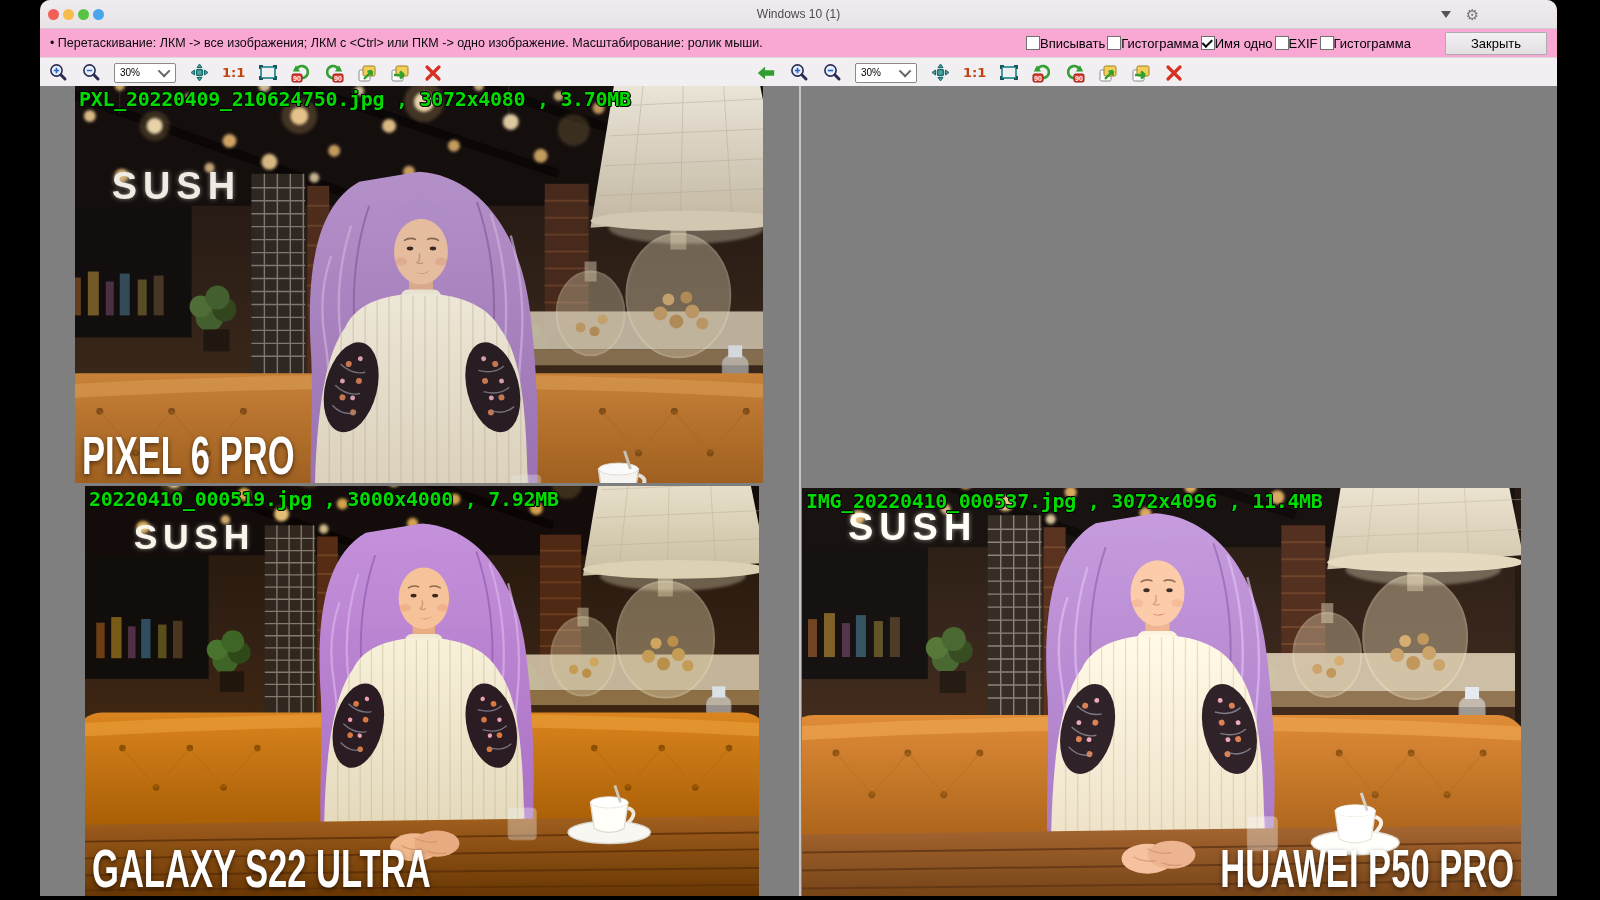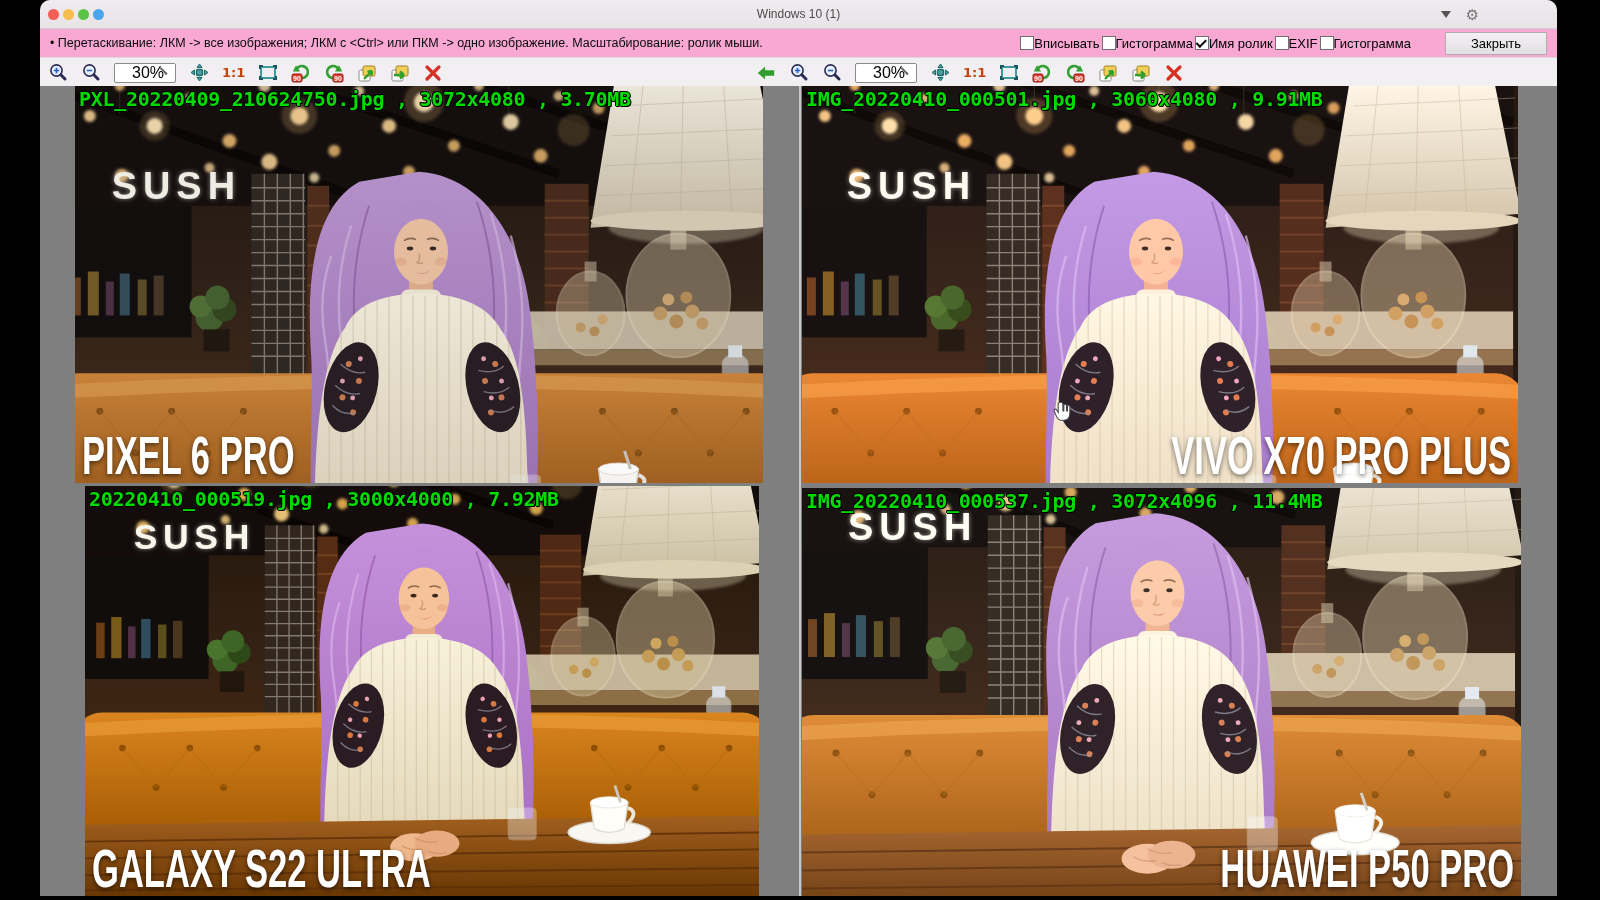--- a/index.html
+++ b/index.html
@@ -34,21 +34,21 @@
   .cb-label{font-size:13px;color:#000;}
   .close-btn{margin-left:34px;padding:3px 25px;font-size:13px;color:#000;
              background:linear-gradient(#f2f0f2,#e2e0e2);border:1px solid #aeacae;border-radius:1px;}
 
   
   .toolbar{height:29px;background:#f1eff1;border-bottom:1px solid #9e9e9e;position:relative;}
   .tool-group{position:absolute;top:0;height:29px;display:flex;align-items:center;gap:13px;}
   .tg-left{left:8px;}  .tg-right{left:716px;}
   .tool{width:20px;height:20px;display:flex;align-items:center;justify-content:center;}
   .combo{width:62px;height:20px;background:#fff;border:1px solid #8a8a8a;border-radius:2px;
-         display:flex;align-items:center;font-size:16px;color:#000;padding:0 17px;box-sizing:border-box;}
+         display:flex;align-items:center;font-size:10px;color:#000;padding:0 5px;box-sizing:border-box;}
   .combo .val{flex:1;}
   .combo-caret{width:7px;height:7px;border-left:2px solid #666;border-bottom:2px solid #666;
                transform:rotate(-45deg) translateY(-2px);}
   .one2one{font-family:"DejaVu Sans",sans-serif;font-weight:bold;font-size:13px;color:#c2410c;}
 
   
   .viewer{position:absolute;left:0;top:86px;width:1517px;height:810px;background:#7f7f7f;}
   .pane-divider{position:absolute;left:759px;top:0;bottom:0;width:2px;background:#c6c6c6;}
   .photo{position:absolute;overflow:hidden;background:#241a12;}
   .photo svg.scene-svg{position:absolute;left:0;top:0;width:100%;height:100%;}
@@ -381,21 +381,21 @@
       <span class="cb-label">Вписывать</span>
     </span>
     <span class="cb-group">
       <span class="cb"></span>
       <span class="cb-label">Гистограмма</span>
     </span>
     <span class="cb-group">
       <span class="cb checked">
           <span class="tick"></span>
         </span>
-      <span class="cb-label">Имя ролик</span>
+      <span class="cb-label">Имя одно</span>
     </span>
     <span class="cb-group">
       <span class="cb"></span>
       <span class="cb-label">EXIF</span>
     </span>
     <span class="cb-group">
       <span class="cb"></span>
       <span class="cb-label">Гистограмма</span>
     </span>
     <button class="close-btn">Закрыть</button>
@@ -551,30 +551,20 @@
     <div class="pane-divider"></div>
 
     <div class="photo ph-tl f-pixel">
       <svg class="scene-svg" viewBox="0 30 720 398" preserveAspectRatio="xMidYMid slice">
           <use href="#scene"></use>
         </svg>
       <span class="photo-info">PXL_20220409_210624750.jpg , 3072x4080 , 3.70MB</span>
       <span class="cam-label cam-left">PIXEL 6 PRO</span>
     </div>
 
-    <div class="photo ph-tr f-vivo">
-      <svg class="scene-svg" viewBox="6 30 720 398" preserveAspectRatio="xMidYMid slice">
-          <use href="#scene"></use>
-        </svg>
-      <span class="photo-info">IMG_20220410_000501.jpg , 3060x4080 , 9.91MB</span>
-      <span class="cam-label cam-right">VIVO X70 PRO PLUS</span>
-      <svg class="cursor-hand" viewBox="0 0 20 22">
-        <path d="M8,2 c1.4,0 1.9,1 1.9,2 v6 h0.9 v-5 c0,-1.5 2.4,-1.5 2.4,0 v5 h0.9 v-4 c0,-1.4 2.2,-1.4 2.2,0 v6 c0,4 -2,6.6 -5.6,6.6 h-2 c-2.4,0 -3.8,-1.4 -4.8,-3.8 l-1.9,-4.7 c-.6,-1.5 1.3,-2.4 2.2,-1 l1.4,2.4 v-7.5 c0,-1 .5,-2 1.9,-2 z" fill="#ffffff" stroke="#444" stroke-width="1"></path>
-      </svg>
-    </div>
 
     <div class="photo ph-bl f-galaxy">
       <svg class="scene-svg" viewBox="0 70 720 450" preserveAspectRatio="xMidYMid slice">
           <use href="#scene"></use>
         </svg>
       <span class="photo-info">20220410_000519.jpg , 3000x4000 , 7.92MB</span>
       <span class="cam-label cam-left">GALAXY S22 ULTRA</span>
     </div>
 
     <div class="photo ph-br f-huawei">

